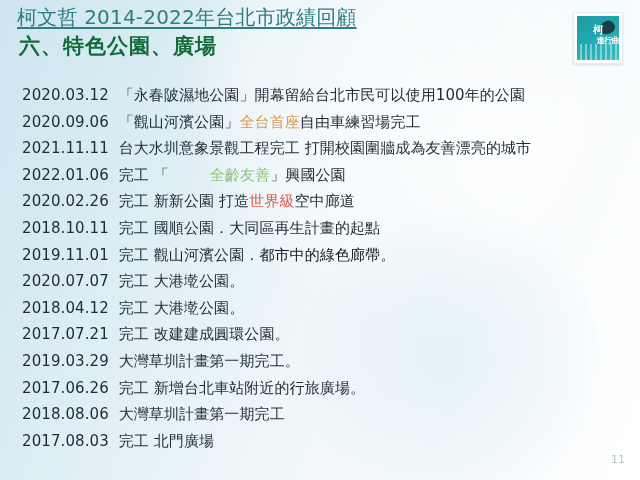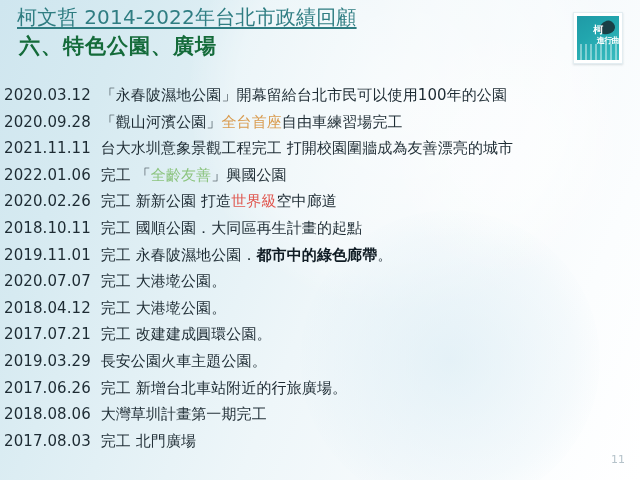--- a/index.html
+++ b/index.html
@@ -80,40 +80,40 @@
     top: 32px;
     font-size: 21px;
     font-weight: bold;
     color: #146b3a;
     letter-spacing: 1px;
     white-space: nowrap;
   }
 
   #entry-list {
     position: absolute;
-    left: 4px;
+    left: 22px;
     top: 82px;
     width: 600px;
   }
   .entry-row {
     height: 26.6px;
     line-height: 26.6px;
     font-size: 15px;
     color: #1d2b33;
     white-space: nowrap;
     letter-spacing: 0.1px;
   }
   .entry-date {
     color: #1d2b33;
   }
   .seg-plain   { color: #1d2b33; }
   .seg-orange  { color: #d99b4e; text-align: center; }
-  .seg-green   { color: #8cc47f; }
+  .seg-green   { color: #8cc47f; margin-left: 41px; }
   .seg-red     { color: #e0574f; }
-  .seg-bold    { color: #101c24; font-weight: bold; }
+  .seg-bold    { color: #101c24; font-weight: normal; }
 
   
   #logo-badge {
     position: absolute;
     left: 573px;
     top: 12px;
     width: 50px;
     height: 52px;
     background: #ffffff;
     border: 1px solid #e3edf1;
@@ -194,30 +194,30 @@
   <div class="bloom bloom-a"></div>
   <div class="bloom bloom-b"></div>
   <div class="bloom bloom-c"></div>
 
   <div id="header-title">柯文哲 2014-2022年台北市政績回顧</div>
 
   <div id="section-heading">六、特色公園、廣場</div>
 
   <div id="entry-list">
       <div class="entry-row"><span class="entry-date">2020.03.12</span><span>&nbsp;&nbsp;</span><span class="seg-plain">「永春陂濕地公園」開幕留給台北市民可以使用100年的公園</span></div>
-      <div class="entry-row"><span class="entry-date">2020.09.28</span><span>&nbsp;&nbsp;</span><span class="seg-plain">「觀山河濱公園」</span><span class="seg-orange">全台首座</span><span class="seg-plain">自由車練習場完工</span></div>
+      <div class="entry-row"><span class="entry-date">2020.09.06</span><span>&nbsp;&nbsp;</span><span class="seg-plain">「觀山河濱公園」</span><span class="seg-orange">全台首座</span><span class="seg-plain">自由車練習場完工</span></div>
       <div class="entry-row"><span class="entry-date">2021.11.11</span><span>&nbsp;&nbsp;</span><span class="seg-plain">台大水圳意象景觀工程完工 打開校園圍牆成為友善漂亮的城市</span></div>
       <div class="entry-row"><span class="entry-date">2022.01.06</span><span>&nbsp;&nbsp;</span><span class="seg-plain">完工 「</span><span class="seg-green">全齡友善</span><span class="seg-plain">」興國公園</span></div>
       <div class="entry-row"><span class="entry-date">2020.02.26</span><span>&nbsp;&nbsp;</span><span class="seg-plain">完工 新新公園 打造</span><span class="seg-red">世界級</span><span class="seg-plain">空中廊道</span></div>
       <div class="entry-row"><span class="entry-date">2018.10.11</span><span>&nbsp;&nbsp;</span><span class="seg-plain">完工 國順公園．大同區再生計畫的起點</span></div>
-      <div class="entry-row"><span class="entry-date">2019.11.01</span><span>&nbsp;&nbsp;</span><span class="seg-plain">完工 永春陂濕地公園．</span><span class="seg-bold">都市中的綠色廊帶</span><span class="seg-plain">。</span></div>
+      <div class="entry-row"><span class="entry-date">2019.11.01</span><span>&nbsp;&nbsp;</span><span class="seg-plain">完工 觀山河濱公園．</span><span class="seg-bold">都市中的綠色廊帶</span><span class="seg-plain">。</span></div>
       <div class="entry-row"><span class="entry-date">2020.07.07</span><span>&nbsp;&nbsp;</span><span class="seg-plain">完工 大港墘公園。</span></div>
       <div class="entry-row"><span class="entry-date">2018.04.12</span><span>&nbsp;&nbsp;</span><span class="seg-plain">完工 大港墘公園。</span></div>
       <div class="entry-row"><span class="entry-date">2017.07.21</span><span>&nbsp;&nbsp;</span><span class="seg-plain">完工 改建建成圓環公園。</span></div>
-      <div class="entry-row"><span class="entry-date">2019.03.29</span><span>&nbsp;&nbsp;</span><span class="seg-plain">長安公園火車主題公園。</span></div>
+      <div class="entry-row"><span class="entry-date">2019.03.29</span><span>&nbsp;&nbsp;</span><span class="seg-plain">大灣草圳計畫第一期完工。</span></div>
       <div class="entry-row"><span class="entry-date">2017.06.26</span><span>&nbsp;&nbsp;</span><span class="seg-plain">完工 新增台北車站附近的行旅廣場。</span></div>
       <div class="entry-row"><span class="entry-date">2018.08.06</span><span>&nbsp;&nbsp;</span><span class="seg-plain">大灣草圳計畫第一期完工</span></div>
       <div class="entry-row"><span class="entry-date">2017.08.03</span><span>&nbsp;&nbsp;</span><span class="seg-plain">完工 北門廣場</span></div>
     </div>
 
   <div id="logo-badge">
     <div id="logo-inner">
       <div class="logo-swoosh"></div>
       <div class="logo-mark">柯</div>
       <div class="logo-sub">進行曲</div>

